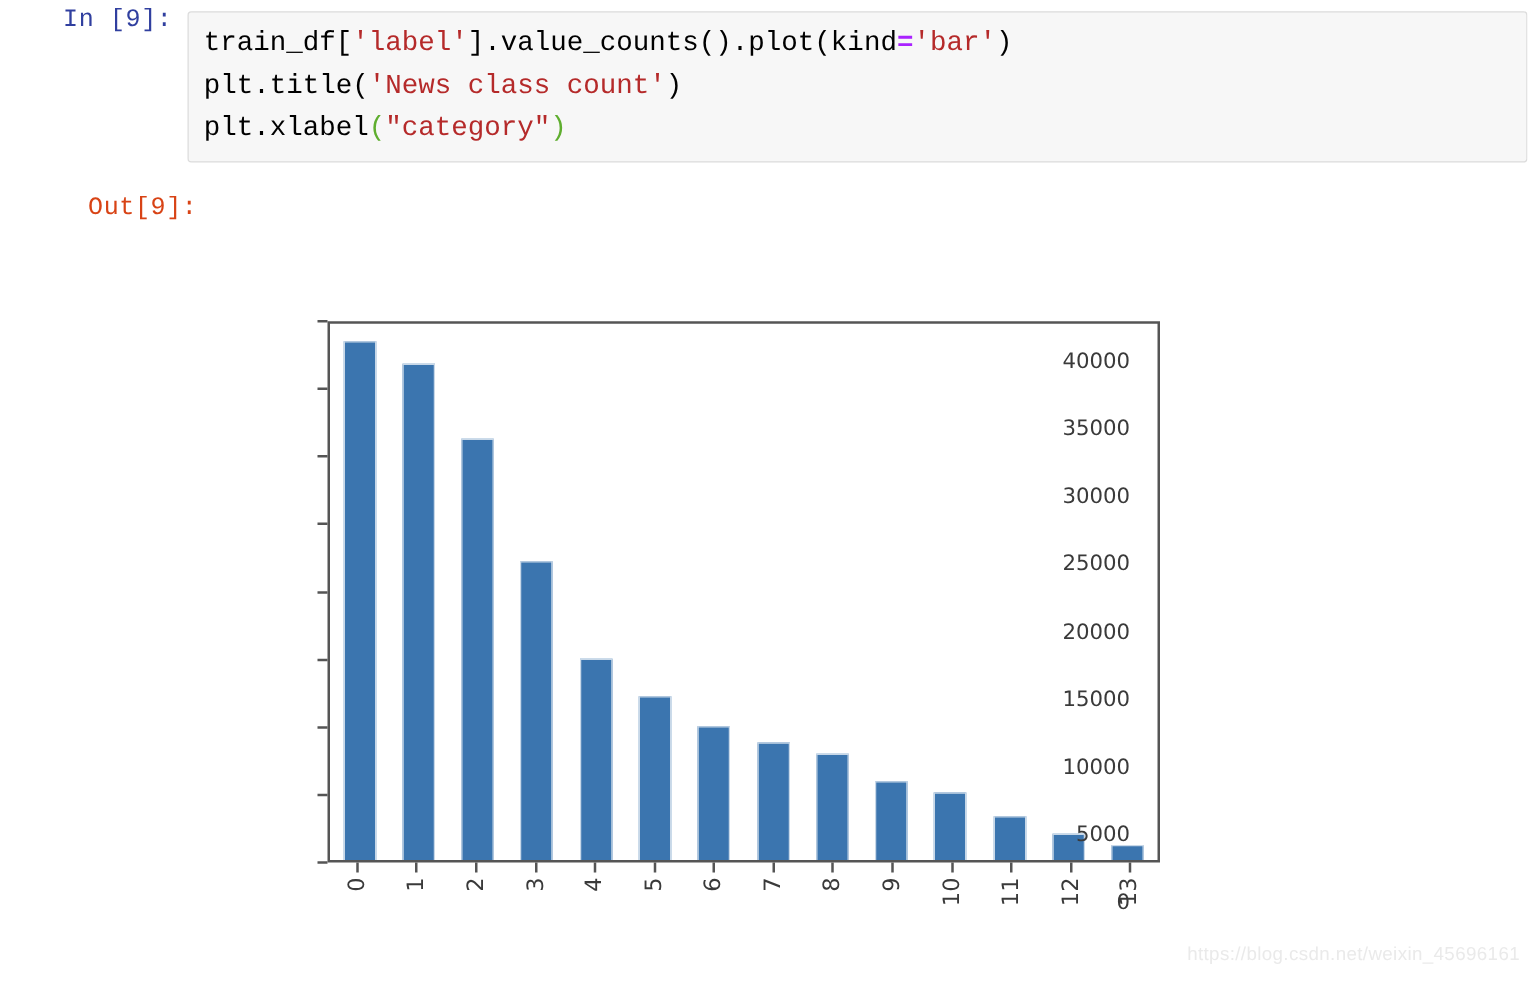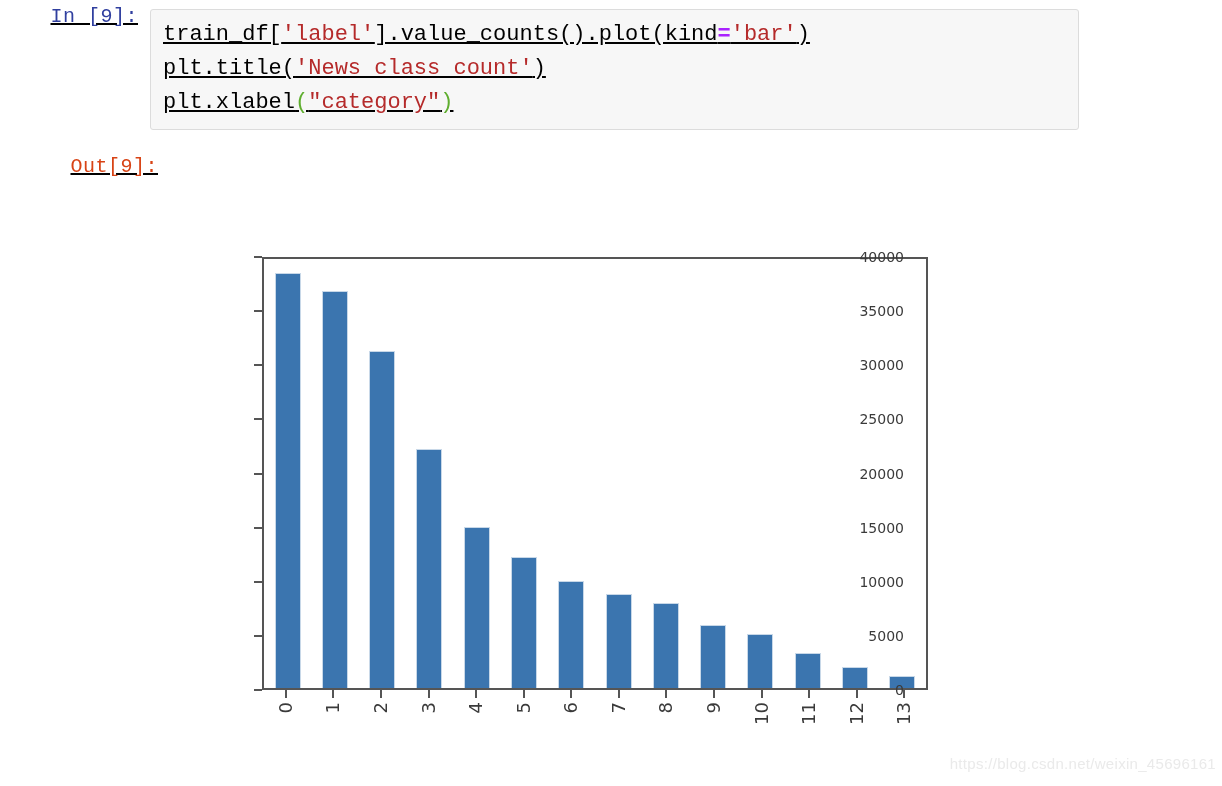--- a/index.html
+++ b/index.html
@@ -12,22 +12,21 @@
     height: 786px;
     position: relative;
     font-family: "Liberation Sans", sans-serif;
     overflow: hidden;
   }
 
   
   #notebook {
     position: absolute;
     left: 0; top: 0;
-    width: 1079px;
-    text-decoration: underline;
+    width: 1222px;
   }
 
   .cell-row {
     position: relative;
     display: flex;
     align-items: flex-start;
   }
 
   .prompt {
     width: 150px;
@@ -132,23 +131,24 @@
     background: #3b75af;
     border: 1px solid #c8d8e8;
     border-bottom: none;
     box-sizing: border-box;
   }
   .ytick-label {
     position: absolute;
     right: 126px;
     transform: translateY(-50%);
     font-family: "DejaVu Sans", sans-serif;
-    font-size: 14px;
+    font-size: 17px;
     color: #3a3a3a;
     white-space: nowrap;
+    margin-top: 32px;
   }
   .ytick-mark {
     position: absolute;
     left: 104px;
     width: 8px;
     height: 2px;
     background: #555555;
     transform: translateY(-1px);
   }
 

